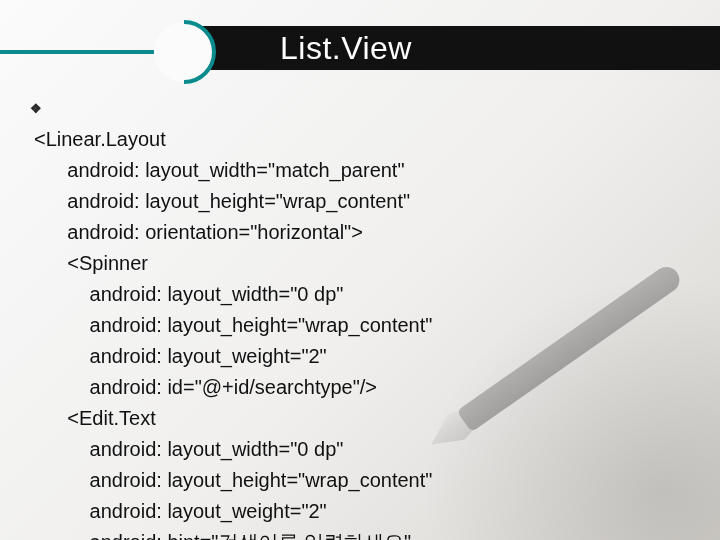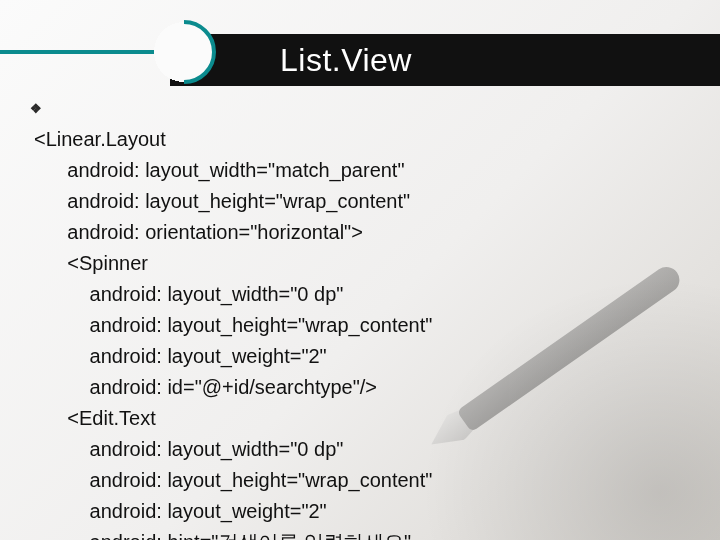--- a/index.html
+++ b/index.html
@@ -33,21 +33,21 @@
 
   
   .title-wrap {
     position: absolute; left: 0; top: 26px; width: 100%; height: 60px;
   }
   .title-left-line {
     position: absolute; left: 0; top: 24px; width: 170px; height: 4px;
     background: #0b8b8e;
   }
   .title-bar {
-    position: absolute; left: 170px; top: 8px; right: 0; height: 52px;
+    position: absolute; left: 170px; top: 0; right: 0; height: 44px;
     background: #111;
     display: flex; align-items: center; padding-left: 110px;
   }
   .title-bar h1 {
     color: #fff; font-weight: 400; font-size: 32px; letter-spacing: 0.5px;
   }
   .title-curve {
     position: absolute; left: 152px; top: -6px; width: 64px; height: 64px;
     border-radius: 50%;
     background: radial-gradient(circle at 50% 50%, #fbfbfb 0 30px, transparent 30px);

